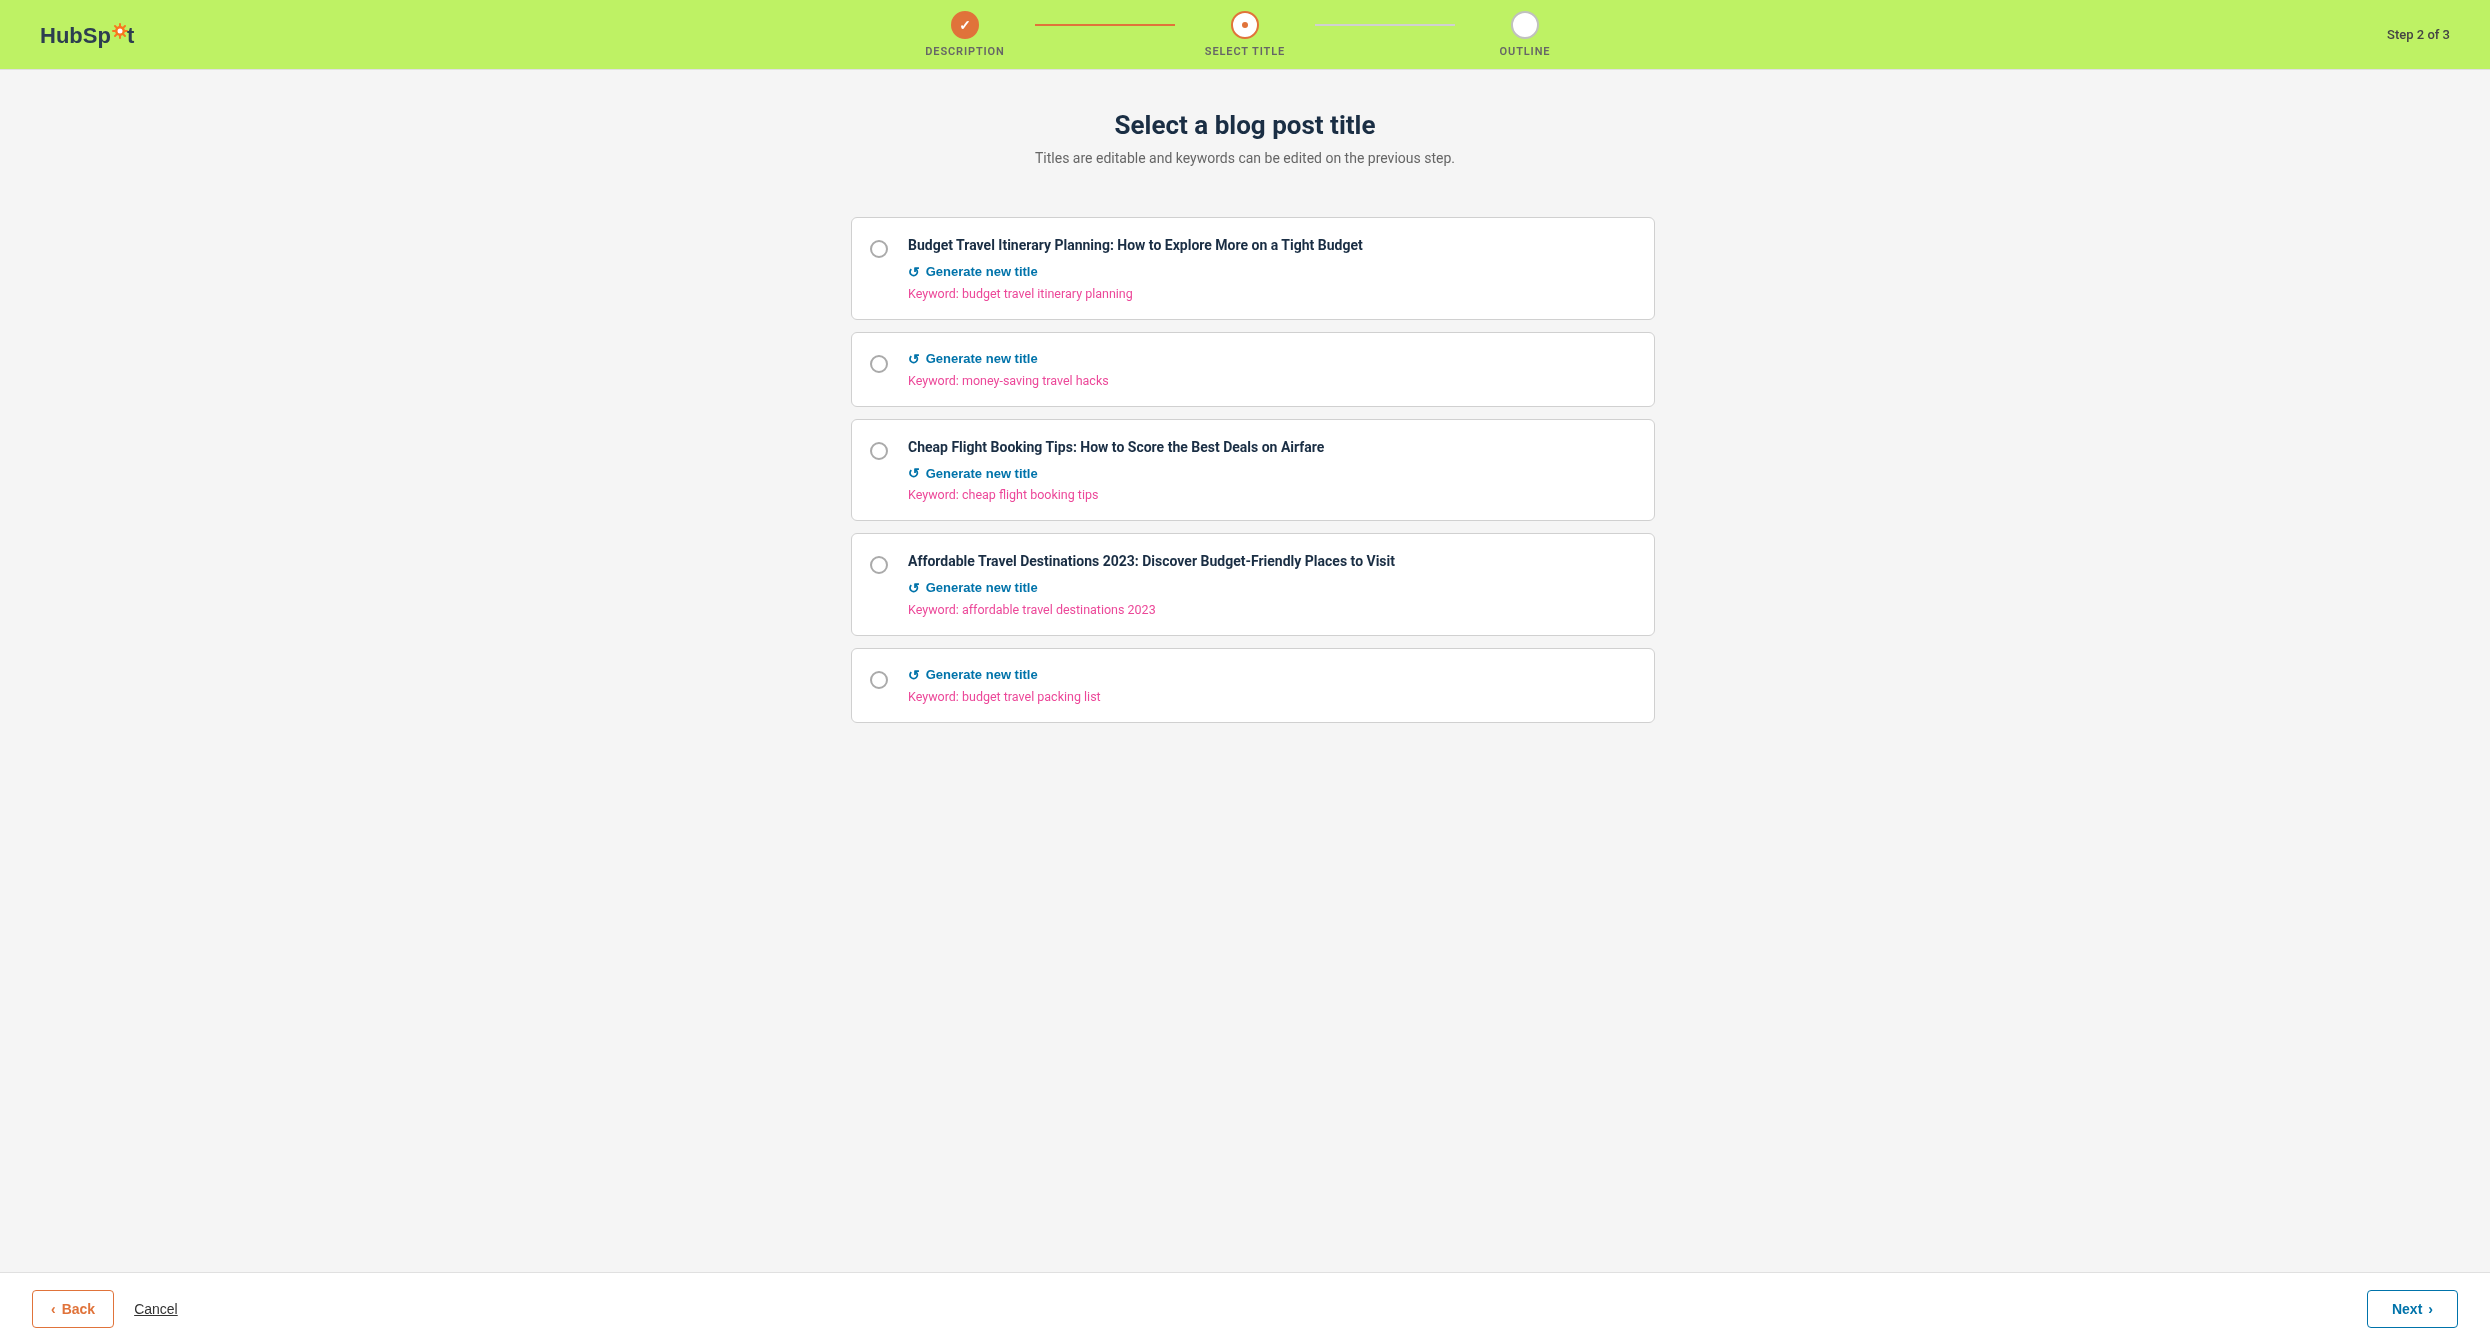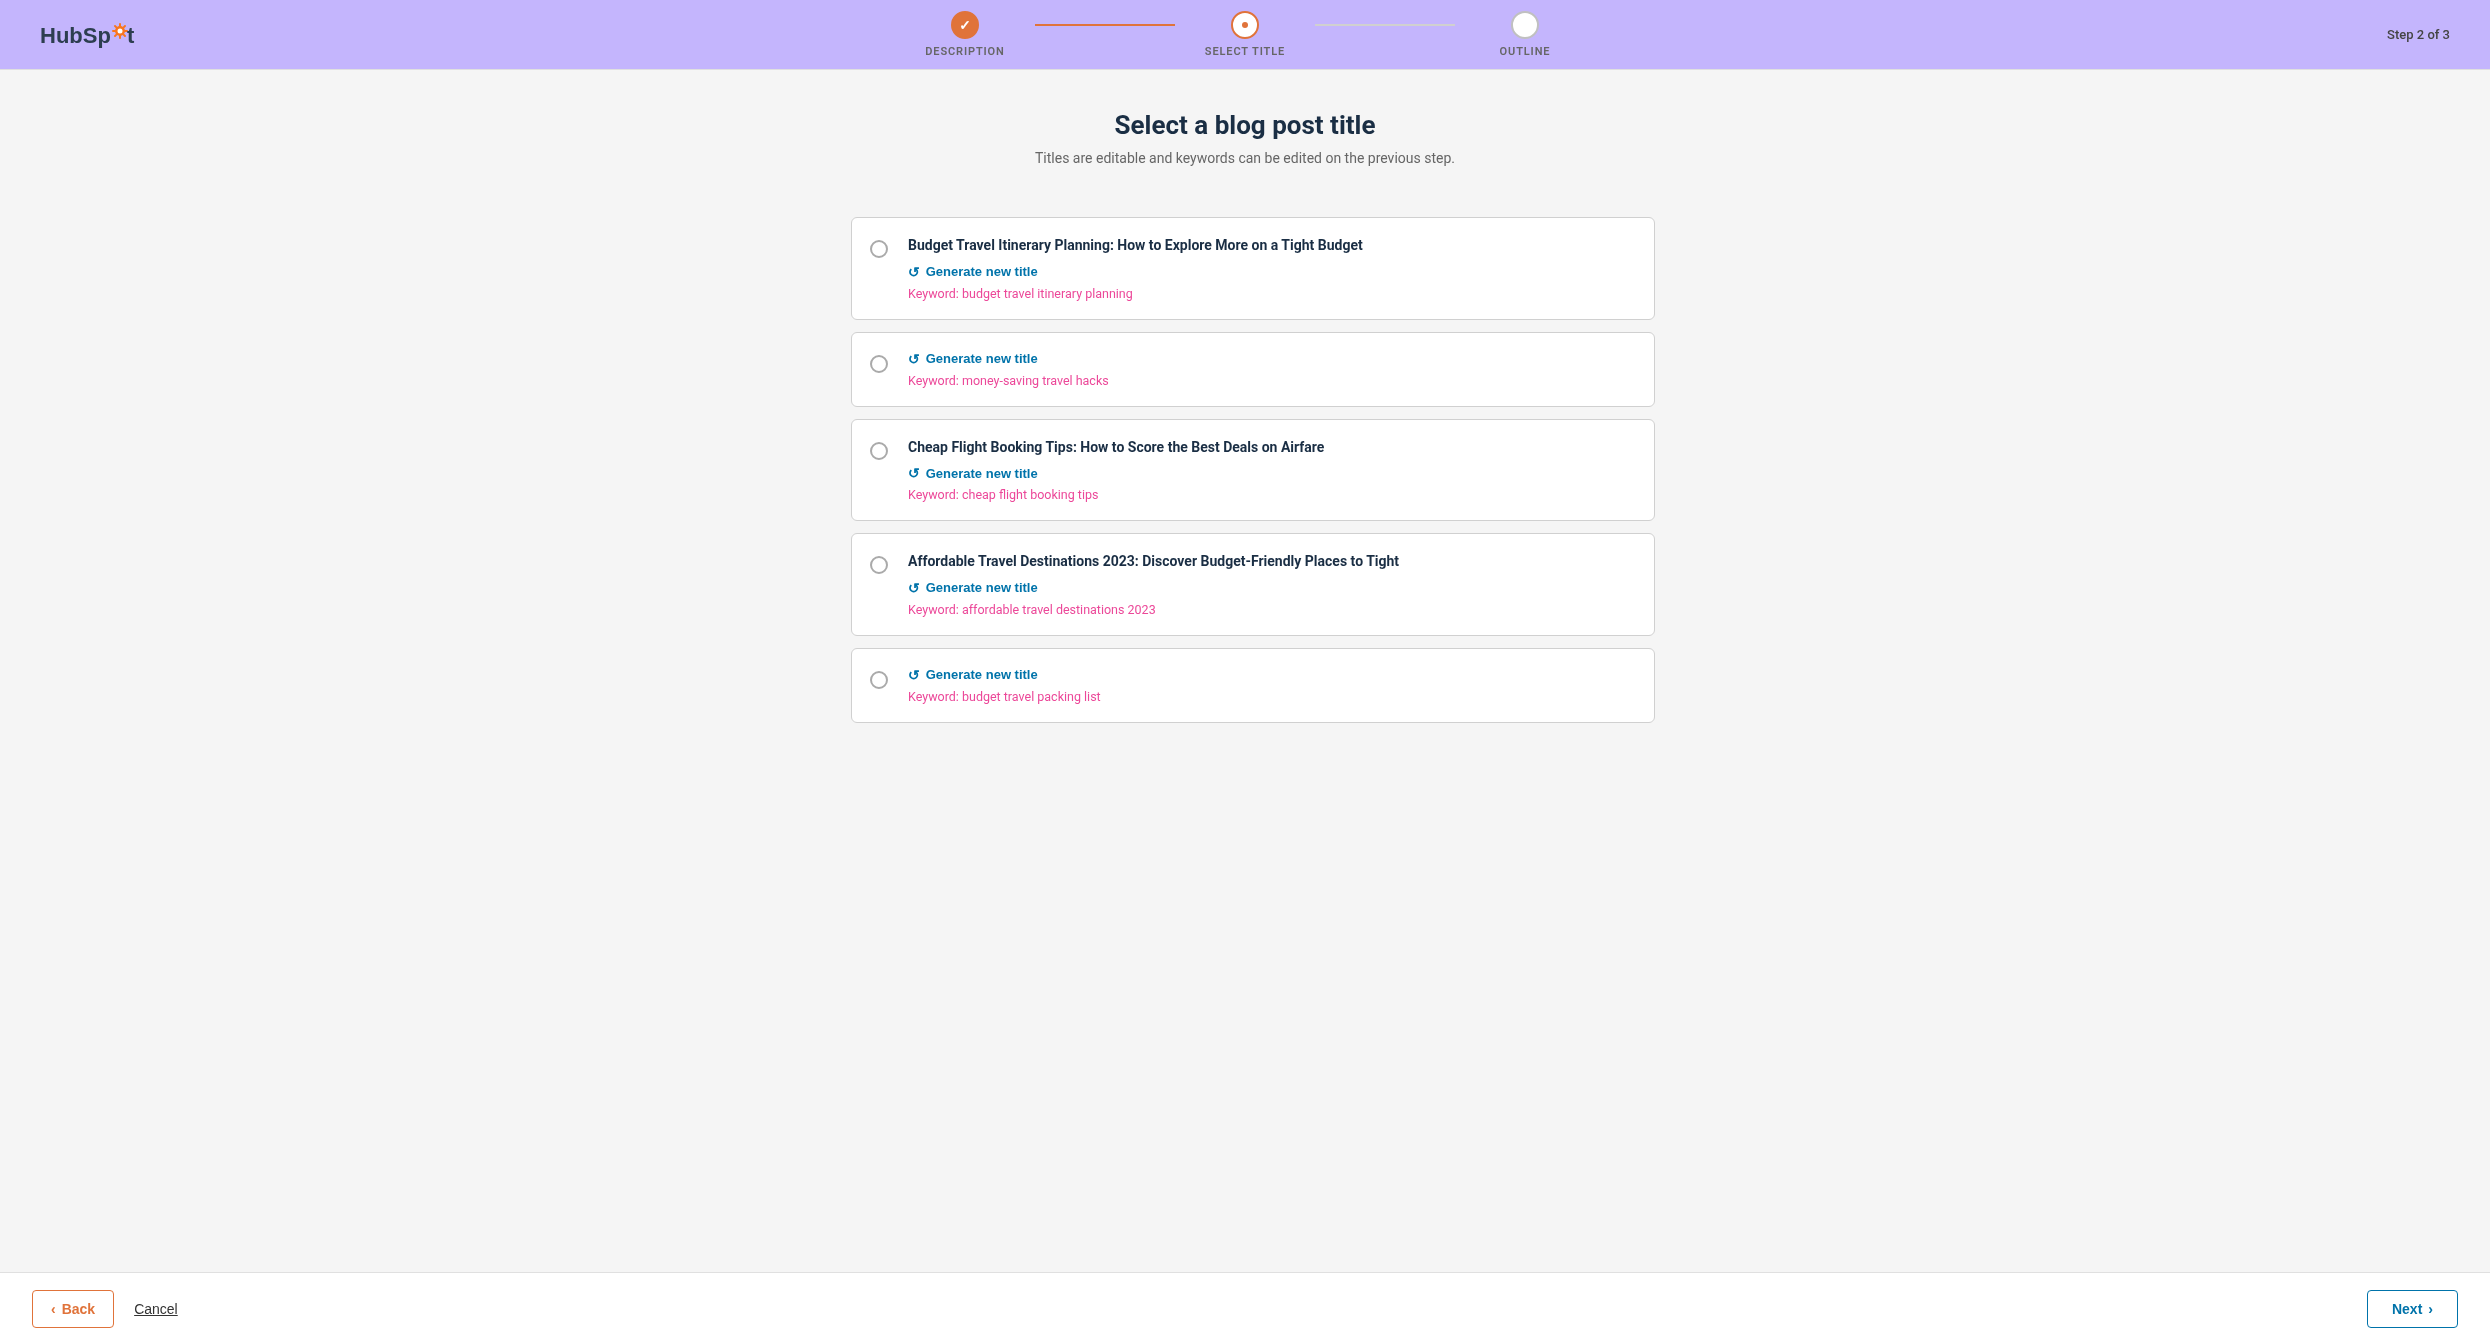--- a/index.html
+++ b/index.html
@@ -6,21 +6,21 @@
     body {
       font-family: -apple-system, BlinkMacSystemFont, 'Segoe UI', Roboto, Helvetica, Arial, sans-serif;
       background: #f5f5f5;
       min-height: 100vh;
       display: flex;
       flex-direction: column;
     }
 
     
     .header {
-      background: #c4b5fd;
+      background: #bef264;
       border-bottom: 1px solid #e0e0e0;
       padding: 0 40px;
       height: 70px;
       display: flex;
       align-items: center;
       justify-content: space-between;
       position: relative;
     }
 
     .logo {
@@ -339,21 +339,21 @@
       <div class="radio-btn"></div>
       <div class="card-title">Cheap Flight Booking Tips: How to Score the Best Deals on Airfare</div>
       <button class="generate-btn">
         <span class="generate-icon">↺</span>
         <span>Generate new title</span>
       </button>
       <div class="card-keyword">Keyword: cheap flight booking tips</div>
     </div>
       <div class="title-card">
       <div class="radio-btn"></div>
-      <div class="card-title">Affordable Travel Destinations 2023: Discover Budget-Friendly Places to Tight</div>
+      <div class="card-title">Affordable Travel Destinations 2023: Discover Budget-Friendly Places to Visit</div>
       <button class="generate-btn">
         <span class="generate-icon">↺</span>
         <span>Generate new title</span>
       </button>
       <div class="card-keyword">Keyword: affordable travel destinations 2023</div>
     </div>
       <div class="title-card">
       <div class="radio-btn"></div>
       <button class="generate-btn">
         <span class="generate-icon">↺</span>

